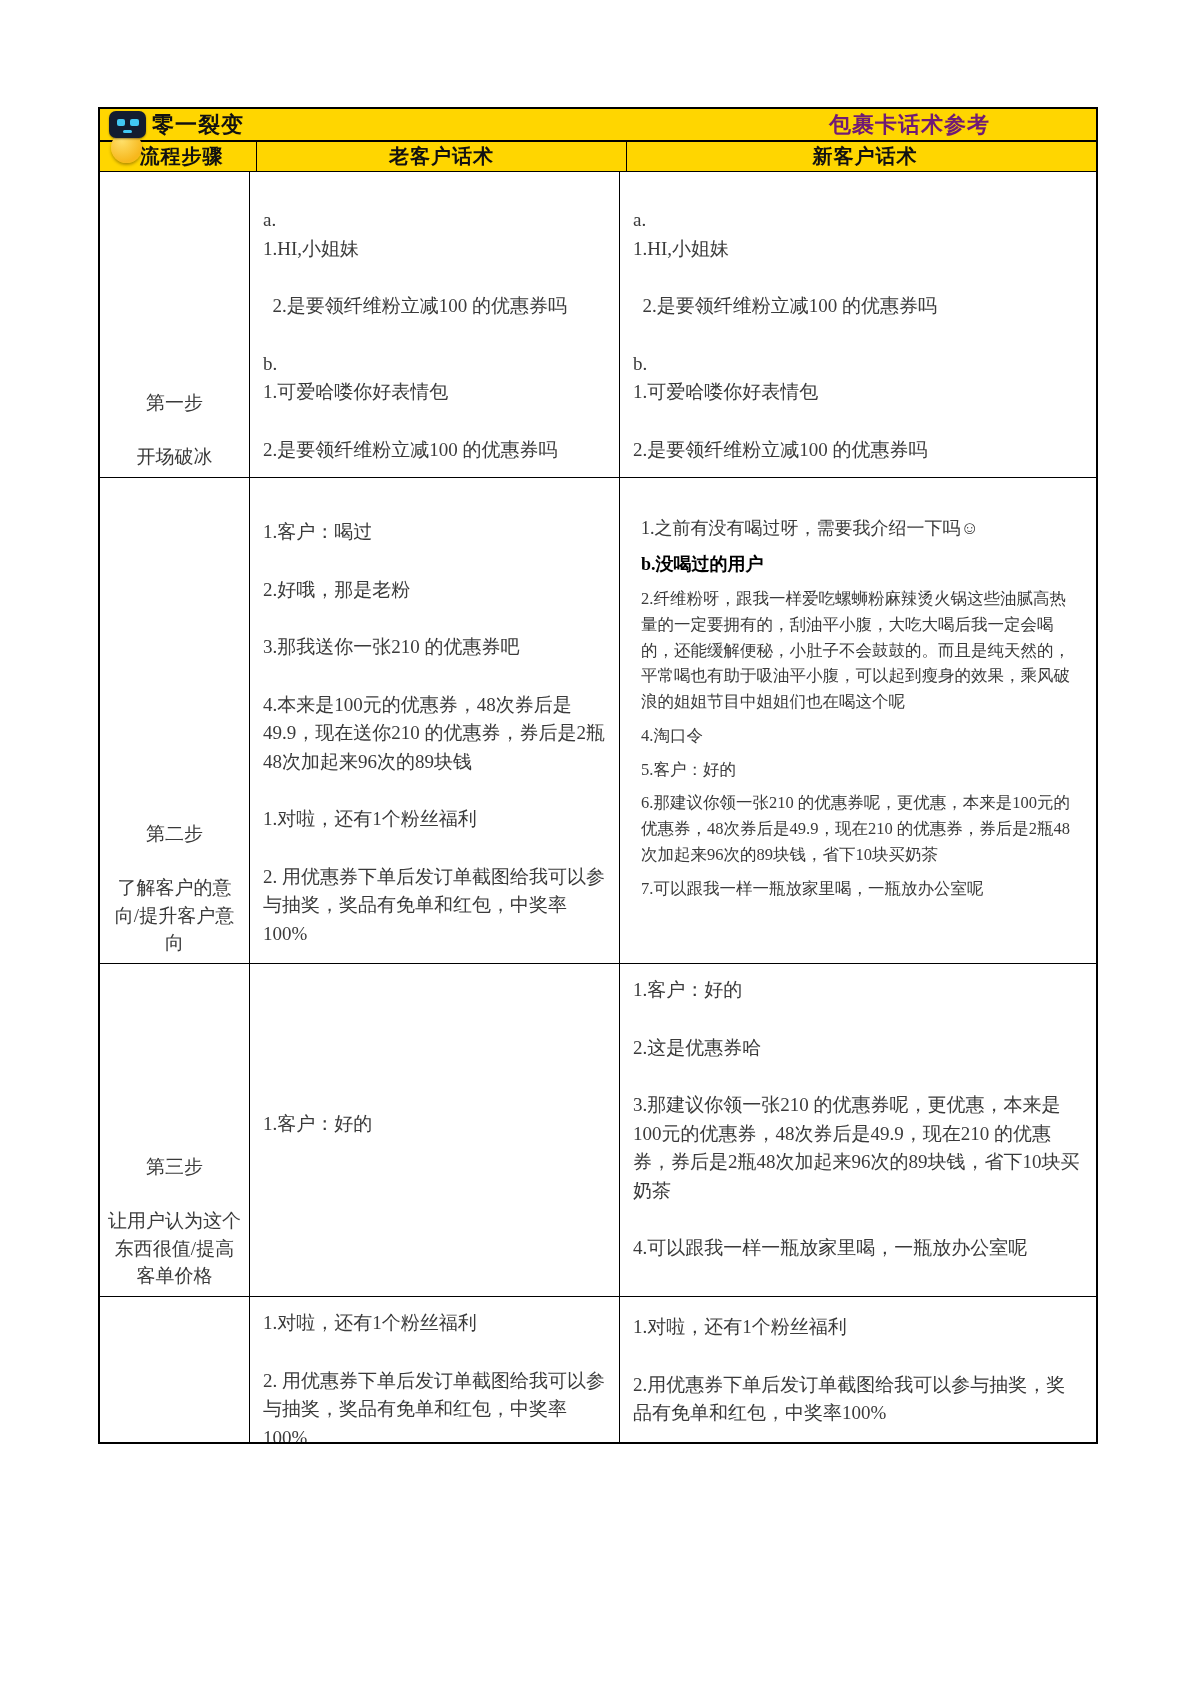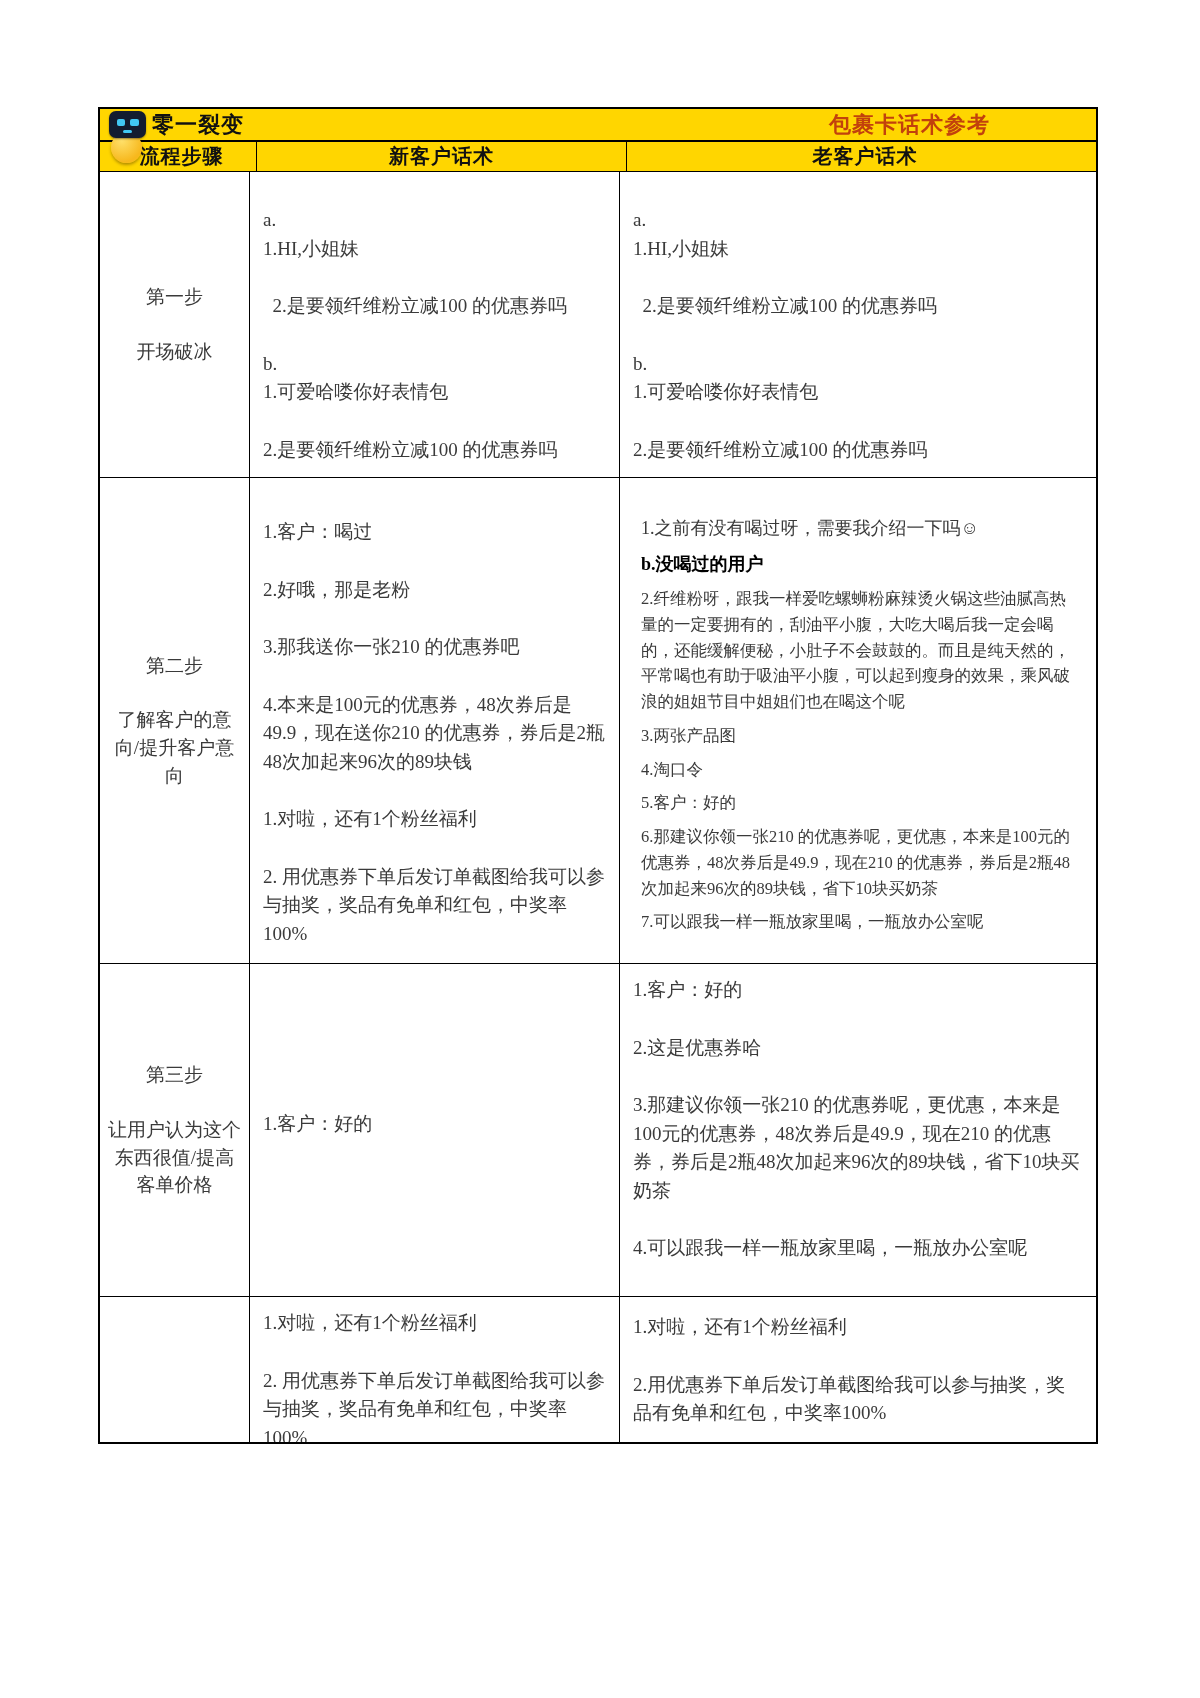--- a/index.html
+++ b/index.html
@@ -10,21 +10,21 @@
   }
   .sheet { position:absolute; left:98px; top:107px; width:1000px; border:2px solid #000; background:#fff; }
 
   
   .titlebar {
     position:relative; height:33px; background:#ffd600; border-bottom:2px solid #000;
     display:flex; align-items:center;
     font-family:"Liberation Sans","DejaVu Sans",sans-serif;
   }
   .brand { margin-left:52px; font-size:22px; font-weight:bold; color:#111; letter-spacing:1px; }
-  .doc-title { margin-left:auto; margin-right:106px; font-size:22px; font-weight:bold; color:#c2410c; letter-spacing:1px; }
+  .doc-title { margin-left:auto; margin-right:106px; font-size:22px; font-weight:bold; color:#701a75; letter-spacing:1px; }
 
   
   .logo { position:absolute; left:8px; top:2px; width:42px; height:62px; z-index:5; }
   .ball {
     position:absolute; left:3px; top:21px; width:31px; height:31px; border-radius:50%;
     background:radial-gradient(circle at 35% 28%, #ffe06a 0%, #f7b81d 70%);
     box-shadow:0 2px 3px rgba(90,60,0,.45);
   }
   .robot {
     position:absolute; left:1px; top:0; width:37px; height:27px; background:#131c30;
@@ -47,21 +47,21 @@
 
   
   .trow { display:grid; grid-template-columns:150px 370px 476px; border-bottom:1.5px solid #000; }
   .trow:last-child { border-bottom:none; }
   .r1 { height:306px; } .r2 { height:486px; } .r3 { height:333px; } .r4 { height:145px; }
 
   .cell { border-right:1.5px solid #000; overflow:hidden; }
   .cell:last-child { border-right:none; }
 
   .cell-step {
-    display:flex; flex-direction:column; align-items:center; justify-content:center;
+    display:flex; flex-direction:column; align-items:center; justify-content:flex-end;
     text-align:center; font-size:19px; line-height:1.45; padding:6px 8px; color:#3a3a3a;
   }
   .cell-step .para { margin:0 0 27px; }
   .cell-step .para:last-child { margin-bottom:0; }
 
   .cell-roomy { padding:34px 14px 12px 13px; font-size:19px; line-height:1.5; color:#3a3a3a; }
   .cell-roomy .para { margin:0 0 29px; white-space:pre-line; }
   .cell-roomy .para:last-child { margin-bottom:0; }
 
   .cell-center { display:flex; flex-direction:column; justify-content:center; padding-top:0; }
@@ -91,22 +91,22 @@
           <span class="eye right"></span>
           <span class="mouth"></span>
         </div>
       </div>
       <div class="brand">零一裂变</div>
       <div class="doc-title">包裹卡话术参考</div>
     </div>
 
     <div class="thead">
       <div class="th">流程步骤</div>
+      <div class="th">老客户话术</div>
       <div class="th">新客户话术</div>
-      <div class="th">老客户话术</div>
     </div>
 
     <div class="tbody">
 
       <div class="trow r1">
         <div class="cell cell-step">
             <p class="para">第一步</p>
             <p class="para">开场破冰</p>
           </div>
         <div class="cell cell-roomy">
@@ -137,21 +137,20 @@
             <p class="para">2.好哦，那是老粉</p>
             <p class="para">3.那我送你一张210 的优惠券吧</p>
             <p class="para">4.本来是100元的优惠券，48次券后是49.9，现在送你210 的优惠券，券后是2瓶48次加起来96次的89块钱</p>
             <p class="para">1.对啦，还有1个粉丝福利</p>
             <p class="para">2. 用优惠券下单后发订单截图给我可以参与抽奖，奖品有免单和红包，中奖率100%</p>
           </div>
         <div class="cell cell-dense">
             <p class="para lead">1.之前有没有喝过呀，需要我介绍一下吗☺</p>
             <p class="para bold">b.没喝过的用户</p>
             <p class="para">2.纤维粉呀，跟我一样爱吃螺蛳粉麻辣烫火锅这些油腻高热量的一定要拥有的，刮油平小腹，大吃大喝后我一定会喝的，还能缓解便秘，小肚子不会鼓鼓的。而且是纯天然的，平常喝也有助于吸油平小腹，可以起到瘦身的效果，乘风破浪的姐姐节目中姐姐们也在喝这个呢</p>
-            <p class="para">3.两张产品图</p>
             <p class="para">4.淘口令</p>
             <p class="para">5.客户：好的</p>
             <p class="para">6.那建议你领一张210 的优惠券呢，更优惠，本来是100元的优惠券，48次券后是49.9，现在210 的优惠券，券后是2瓶48次加起来96次的89块钱，省下10块买奶茶</p>
             <p class="para">7.可以跟我一样一瓶放家里喝，一瓶放办公室呢</p>
           </div>
       </div>
 
       <div class="trow r3">
         <div class="cell cell-step">
             <p class="para">第三步</p>

